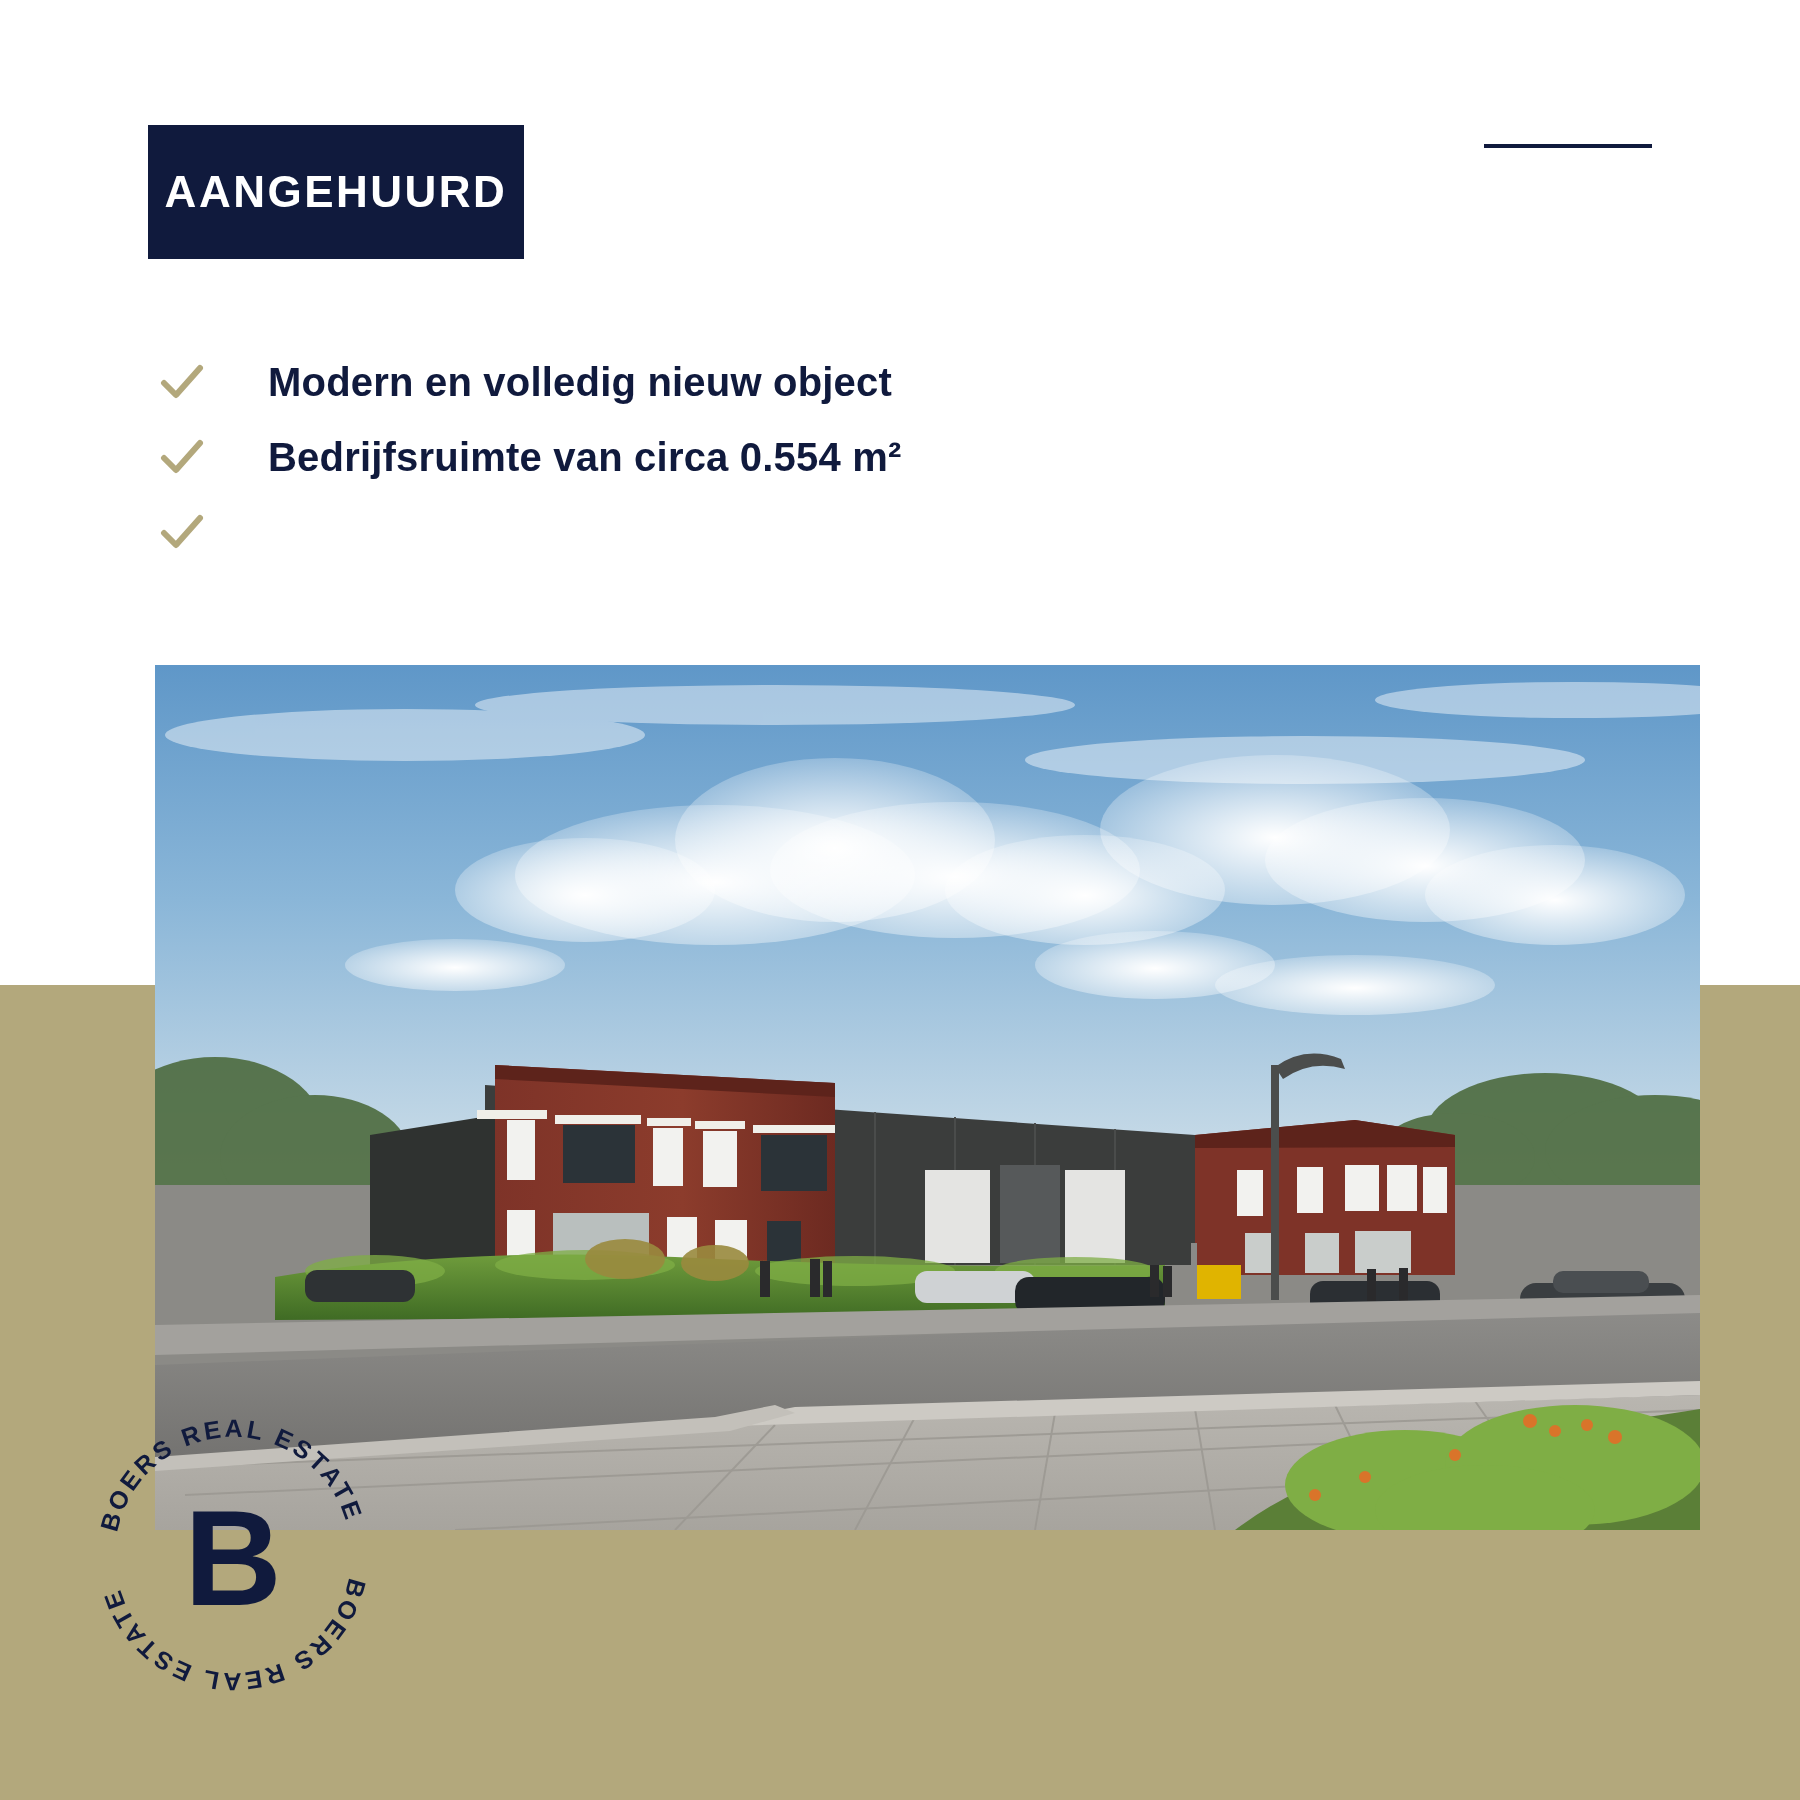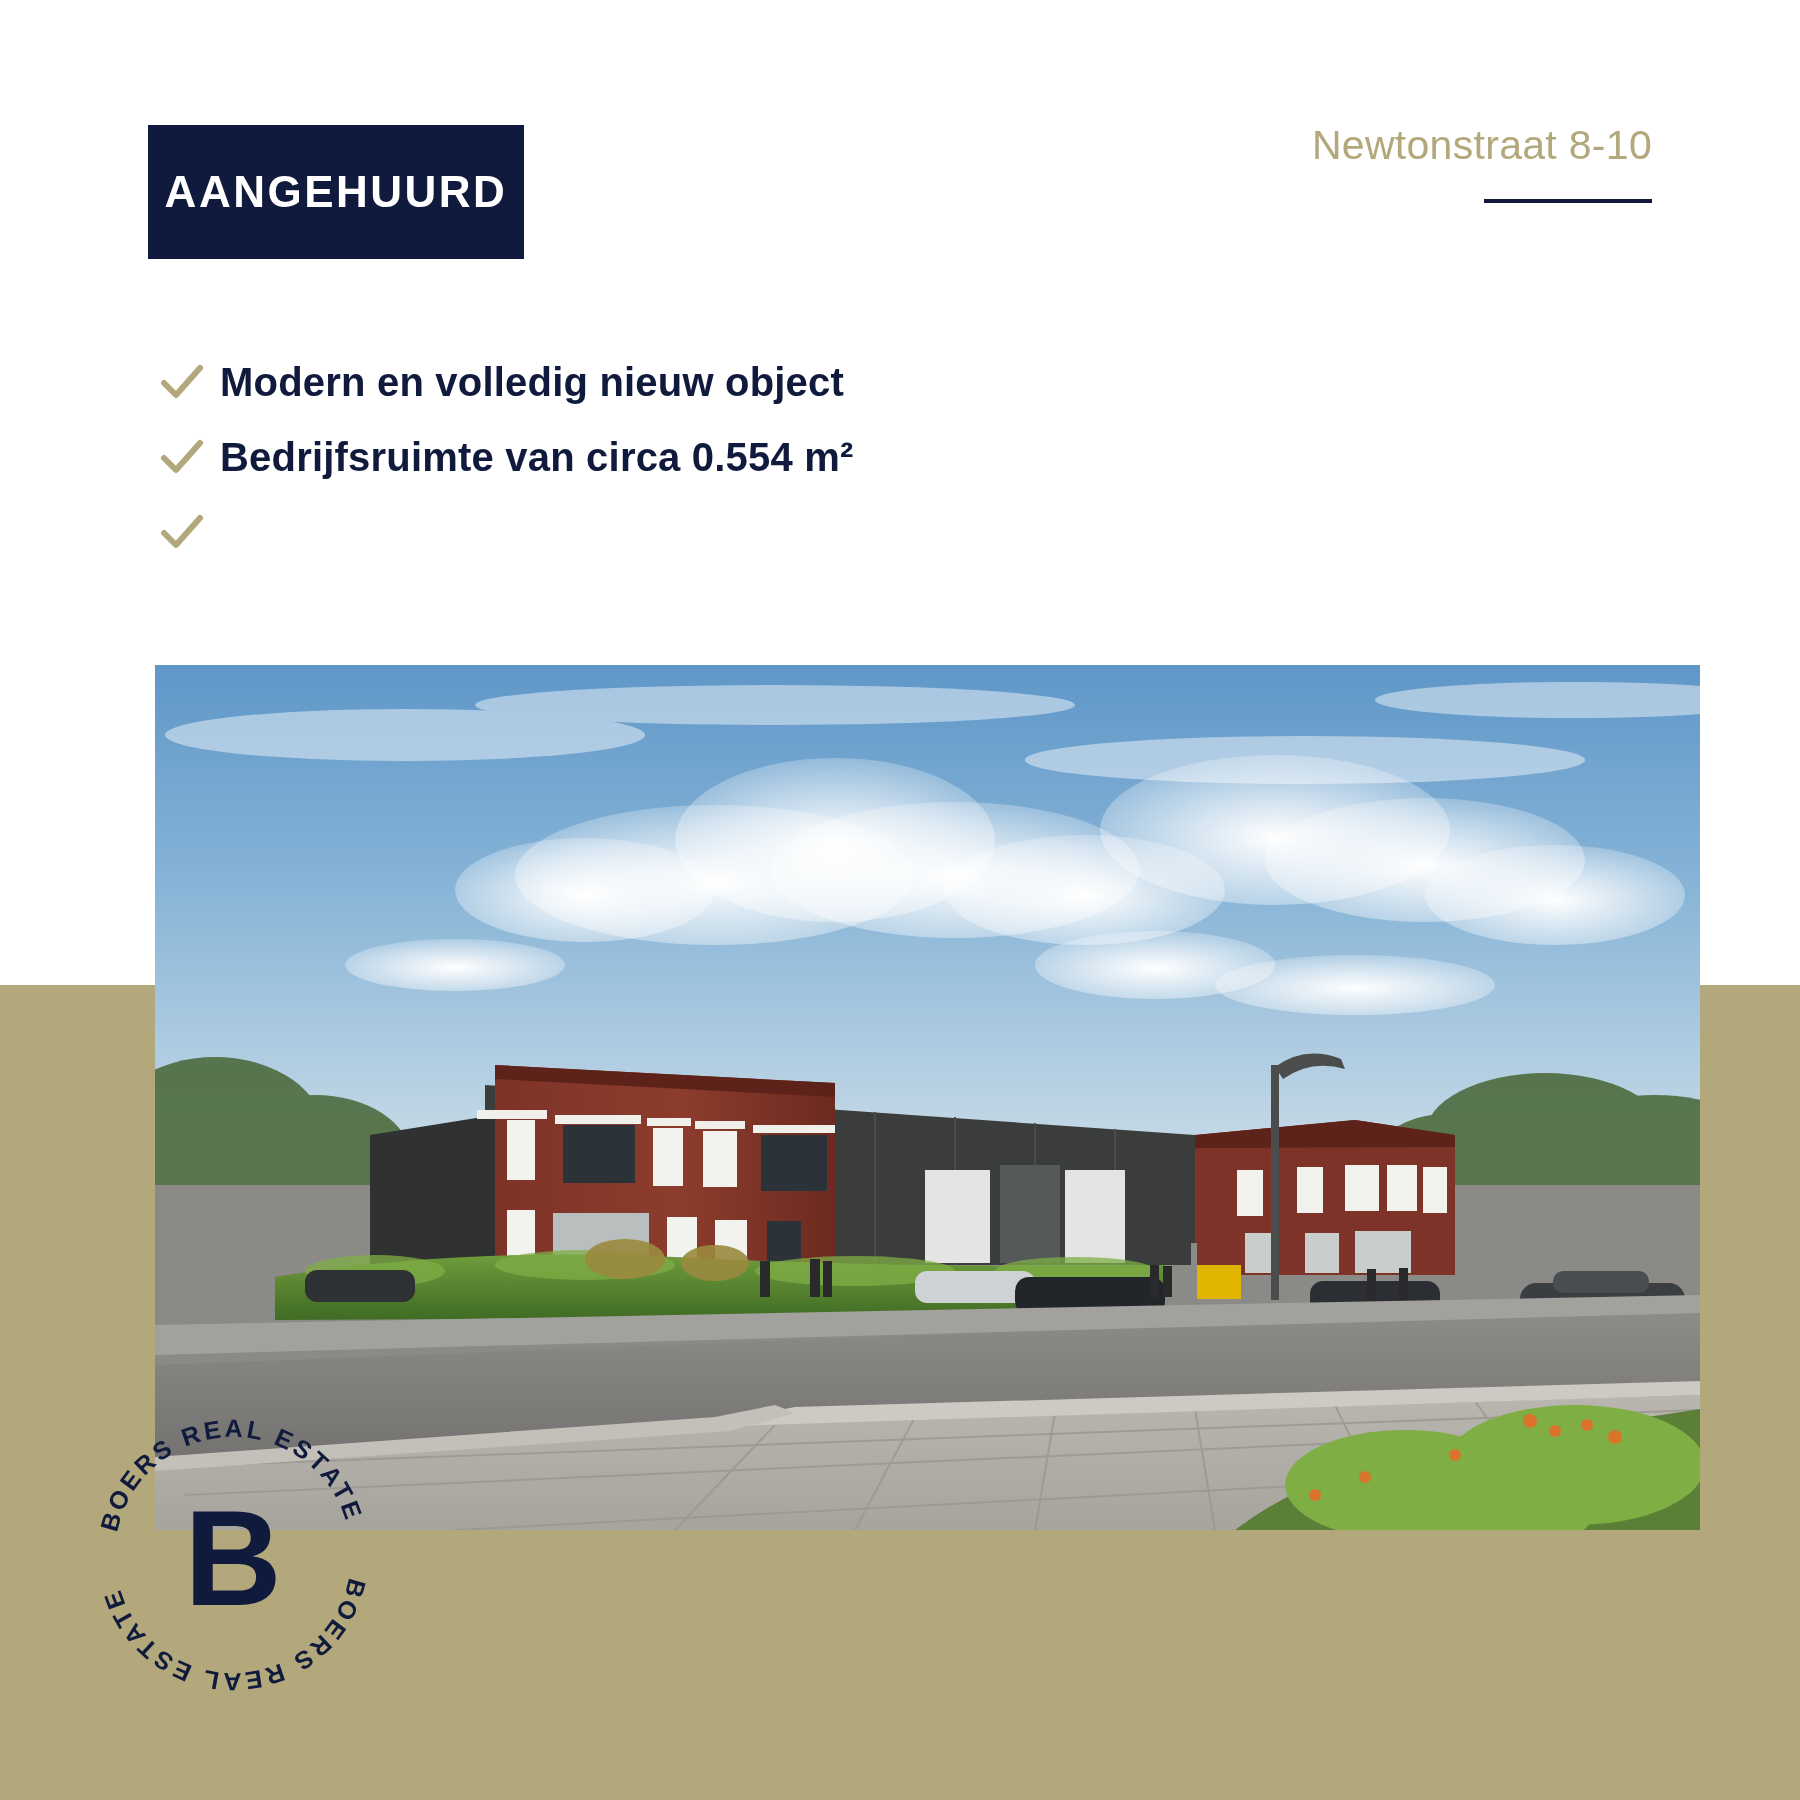--- a/index.html
+++ b/index.html
@@ -78,20 +78,21 @@
   .features {
     position: absolute;
     left: 160px;
     top: 345px;
     z-index: 5;
   }
   .feature-row {
     display: flex;
     align-items: center;
     height: 75px;
+    gap: 48px;
   }
   .check-icon {
     width: 60px;
     flex: 0 0 60px;
     display: flex;
     align-items: center;
     justify-content: flex-start;
   }
   .check-icon svg { display: block; }
   .feature-label {
@@ -131,21 +132,20 @@
 
 <div class="poster">
 
   <div class="khaki-band"></div>
 
   <div class="status-badge">
     <span class="status-badge-label">AANGEHUURD</span>
   </div>
 
   <div class="address-block">
-    <div class="address-line">Newtonstraat 8-10</div>
     <div class="address-rule"></div>
   </div>
 
   <div class="features">
 
     <div class="feature-row">
       <span class="check-icon">
         <svg width="44" height="40" viewBox="0 0 44 40" aria-hidden="true">
           <path d="M4 20 L16 32 L40 5" fill="none" stroke="#b3a87c" stroke-width="6" stroke-linecap="round" stroke-linejoin="round"></path>
         </svg>

